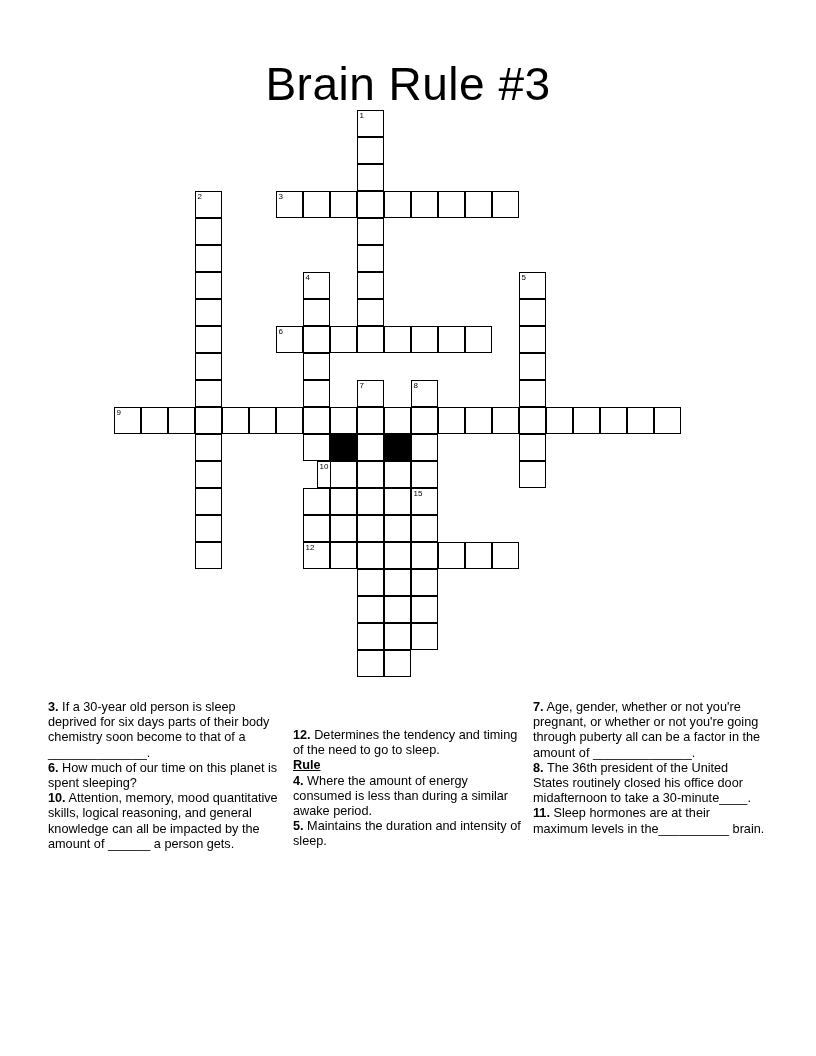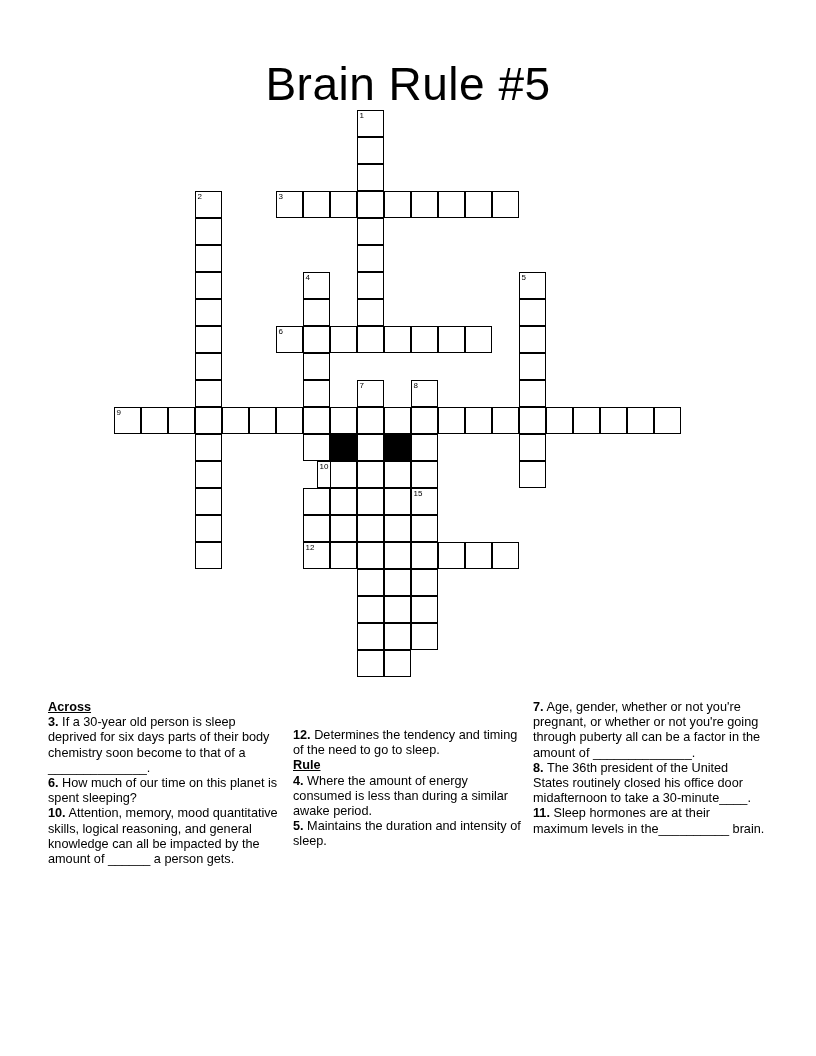--- a/index.html
+++ b/index.html
@@ -89,21 +89,21 @@
   .clue {
     display: block;
   }
   .clue-num {
     font-weight: bold;
   }
 </style>
 </head>
 <body>
 
-<h1 id="puzzle-title">Brain Rule #5</h1>
+<h1 id="puzzle-title">Brain Rule #3</h1>
 
 <div id="crossword-grid">
     <div class="cell" style="left: 243px; top: 0px;">
       <span class="num">1</span>
     </div>
     <div class="cell" style="left: 243px; top: 27px;"></div>
     <div class="cell" style="left: 243px; top: 54px;"></div>
     <div class="cell" style="left: 81px; top: 81px;">
       <span class="num">2</span>
     </div>
@@ -230,21 +230,20 @@
     <div class="cell" style="left: 297px; top: 486px;"></div>
     <div class="cell" style="left: 243px; top: 513px;"></div>
     <div class="cell" style="left: 270px; top: 513px;"></div>
     <div class="cell" style="left: 297px; top: 513px;"></div>
     <div class="cell" style="left: 243px; top: 540px;"></div>
     <div class="cell" style="left: 270px; top: 540px;"></div>
   </div>
 
 <div id="clues">
     <div class="clue-col">
-      <span class="clue-heading">Across</span>
       <span class="clue"><span class="clue-num">3.</span><span> If a 30-year old person is sleep deprived for six days parts of their body chemistry soon become to that of a ______________.</span></span>
       <span class="clue"><span class="clue-num">6.</span><span> How much of our time on this planet is spent sleeping?</span></span>
       <span class="clue"><span class="clue-num">10.</span><span> Attention, memory, mood quantitative skills, logical reasoning, and general knowledge can all be impacted by the amount of ______ a person gets.</span></span>
     </div>
     <div class="clue-col">
       <span class="clue"><span class="clue-num">12.</span><span> Determines the tendency and timing of the need to go to sleep.</span></span>
       <span class="clue-heading">Rule</span>
       <span class="clue"><span class="clue-num">4.</span><span> Where the amount of energy consumed is less than during a similar awake period.</span></span>
       <span class="clue"><span class="clue-num">5.</span><span> Maintains the duration and intensity of sleep.</span></span>
     </div>

